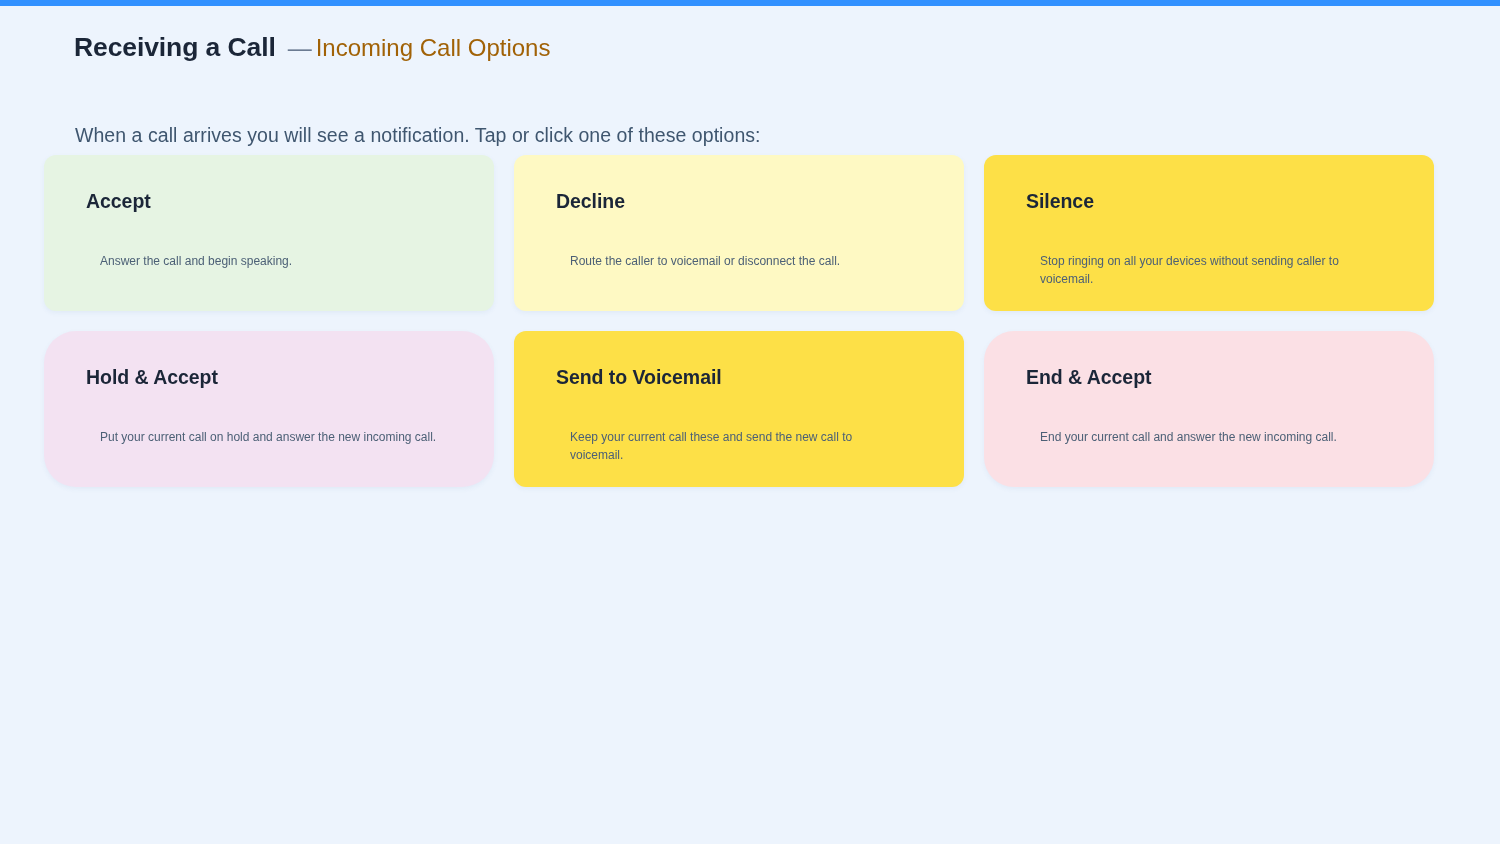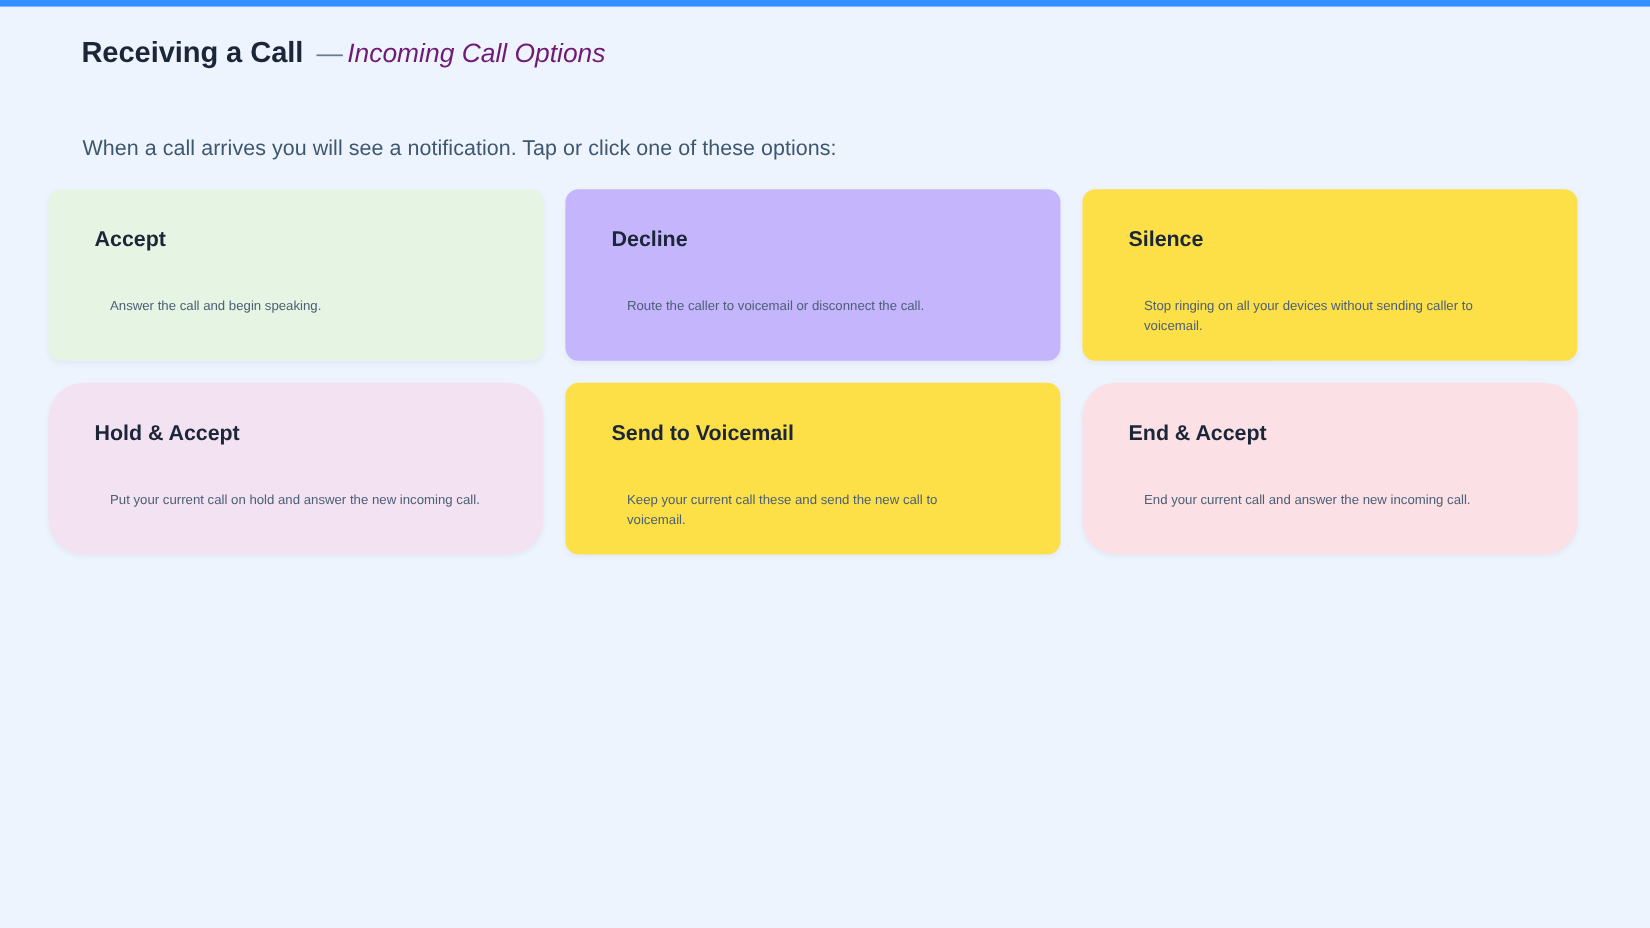--- a/index.html
+++ b/index.html
@@ -68,21 +68,21 @@
     top: 98px;
     font-size: 19.5px;
     color: #3f566f;
     letter-spacing: 0.05px;
   }
 
   
   #options-grid {
     position: absolute;
     left: 44px;
-    top: 166px;
+    top: 149px;
     width: 1396px;
     display: grid;
     grid-template-columns: repeat(3, 450px);
     grid-auto-rows: 156px;
     column-gap: 23px;
     row-gap: 16px;
     gap: 20px;
   }
 
   .option-card {
@@ -114,33 +114,33 @@
   }
 </style>
 </head>
 <body style="background: rgb(237, 244, 253);">
 
 <div id="top-accent-bar" style="background: rgb(50, 145, 255);"></div>
 
 <div id="page-content">
 
   <div id="page-header">
-    <span id="page-title" style="color: rgb(27, 38, 56);">Receiving a Call</span><span id="page-title-separator">—</span><span id="page-subtitle" style="color: #701a75; font-style: italic;">Incoming Call Options</span>
+    <span id="page-title" style="color: rgb(27, 38, 56);">Receiving a Call</span><span id="page-title-separator">—</span><span id="page-subtitle" style="color: #a16207;">Incoming Call Options</span>
   </div>
 
   <p id="intro-paragraph">When a call arrives you will see a notification. Tap or click one of these options:</p>
 
   <div id="options-grid">
 
     <div class="option-card" style="background: rgb(230, 244, 227);">
       <h2 class="option-card-title">Accept</h2>
       <p class="option-card-description">Answer the call and begin speaking.</p>
     </div>
 
-    <div class="option-card" style="background: #c4b5fd;">
+    <div class="option-card" style="background: #fef9c3;">
       <h2 class="option-card-title">Decline</h2>
       <p class="option-card-description">Route the caller to voicemail or disconnect the call.</p>
     </div>
 
     <div class="option-card" style="background: #fde047;">
       <h2 class="option-card-title">Silence</h2>
       <p class="option-card-description">Stop ringing on all your devices without sending caller to voicemail.</p>
     </div>
 
     <div class="option-card" style="background: rgb(243, 226, 242); border-radius: 32px;">

